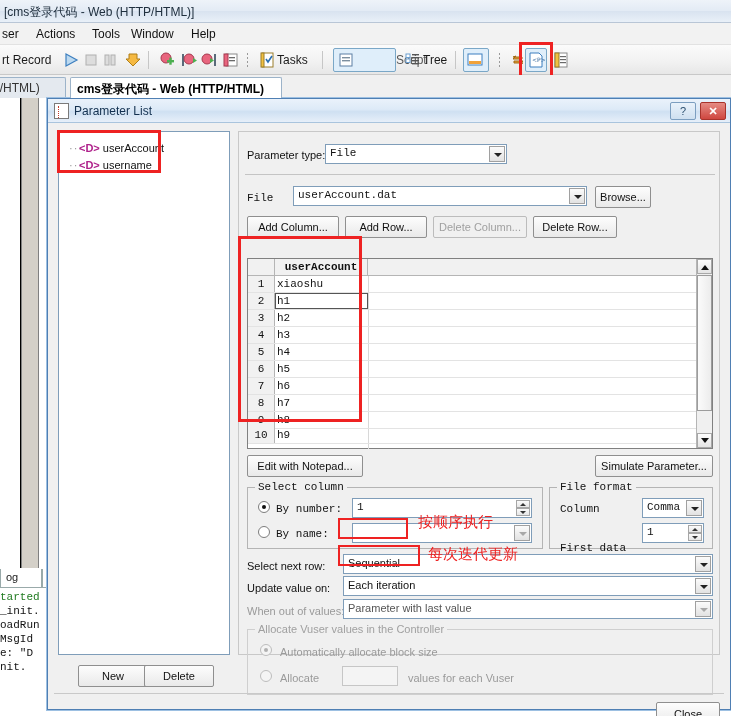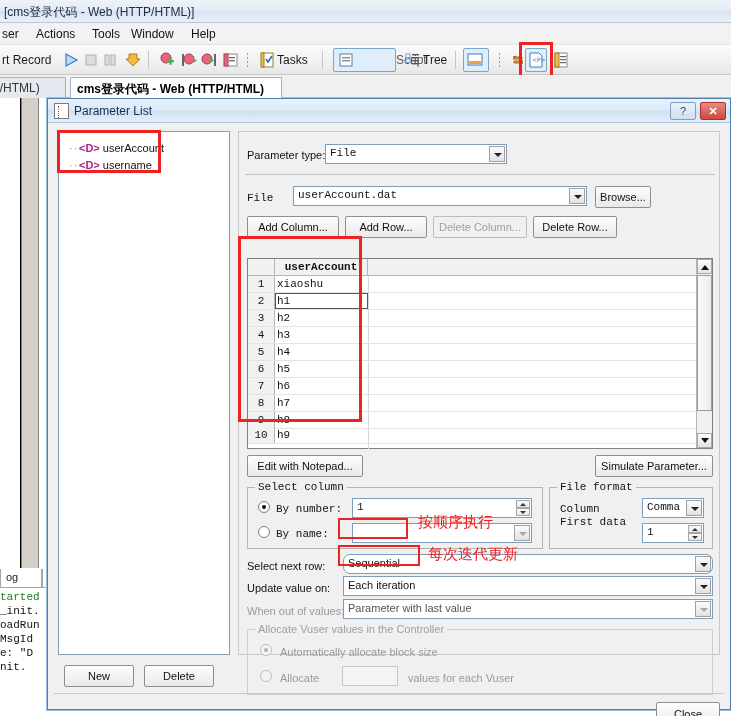--- a/index.html
+++ b/index.html
@@ -490,21 +490,21 @@
 
       <div class="tree-box">
         <div class="tree-item" style="top:8px;">
           <span class="dots">···</span><span class="dtag">&lt;D&gt;</span>&nbsp;<span>userAccount</span>
         </div>
         <div class="tree-item" style="top:25px;">
           <span class="dots">···</span><span class="dtag">&lt;D&gt;</span>&nbsp;<span>username</span>
         </div>
       </div>
 
-      <div class="btn" style="left:16px; top:542px; width:70px;"><span>New</span></div>
+      <div class="btn" style="left:30px; top:542px; width:70px;"><span>New</span></div>
       <div class="btn" style="left:96px; top:542px; width:70px;"><span>Delete</span></div>
 
       <div class="rpanel">
 
         <div class="lbl" style="left:8px; top:16px;">Parameter type:</div>
         <div class="combo" style="left:86px; top:12px; width:182px;">
           <div class="val">File</div>
           <div class="arrow"></div>
         </div>
 
@@ -598,30 +598,30 @@
           </div>
         </div>
 
         <div class="group" style="left:310px; top:355px; width:164px; height:62px;">
           <div class="gt">File format</div>
           <div class="lbl lbl-mono" style="left:10px; top:14px;">Column</div>
           <div class="combo" style="left:92px; top:10px; width:62px;">
             <div class="val">Comma</div>
             <div class="arrow"></div>
           </div>
-          <div class="lbl lbl-mono" style="left:10px; top:27px;">First data</div>
+          <div class="lbl lbl-mono" style="left:10px; top:53px;">First data</div>
           <div class="spin" style="left:92px; top:35px; width:62px;">
             <div class="val">1</div>
             <div class="up"></div>
             <div class="dn"></div>
           </div>
         </div>
 
         <div class="lbl" style="left:8px; top:427px;">Select next row:</div>
-        <div class="combo" style="left:104px; top:422px; width:370px;border-radius:7px;">
+        <div class="combo" style="left:104px; top:422px; width:370px;">
           <div class="val" style="font-family:'Liberation Sans',sans-serif;">Sequential</div>
           <div class="arrow"></div>
         </div>
 
         <div class="lbl" style="left:8px; top:449px;">Update value on:</div>
         <div class="combo" style="left:104px; top:444px; width:370px;">
           <div class="val" style="font-family:'Liberation Sans',sans-serif;">Each iteration</div>
           <div class="arrow"></div>
         </div>
 

